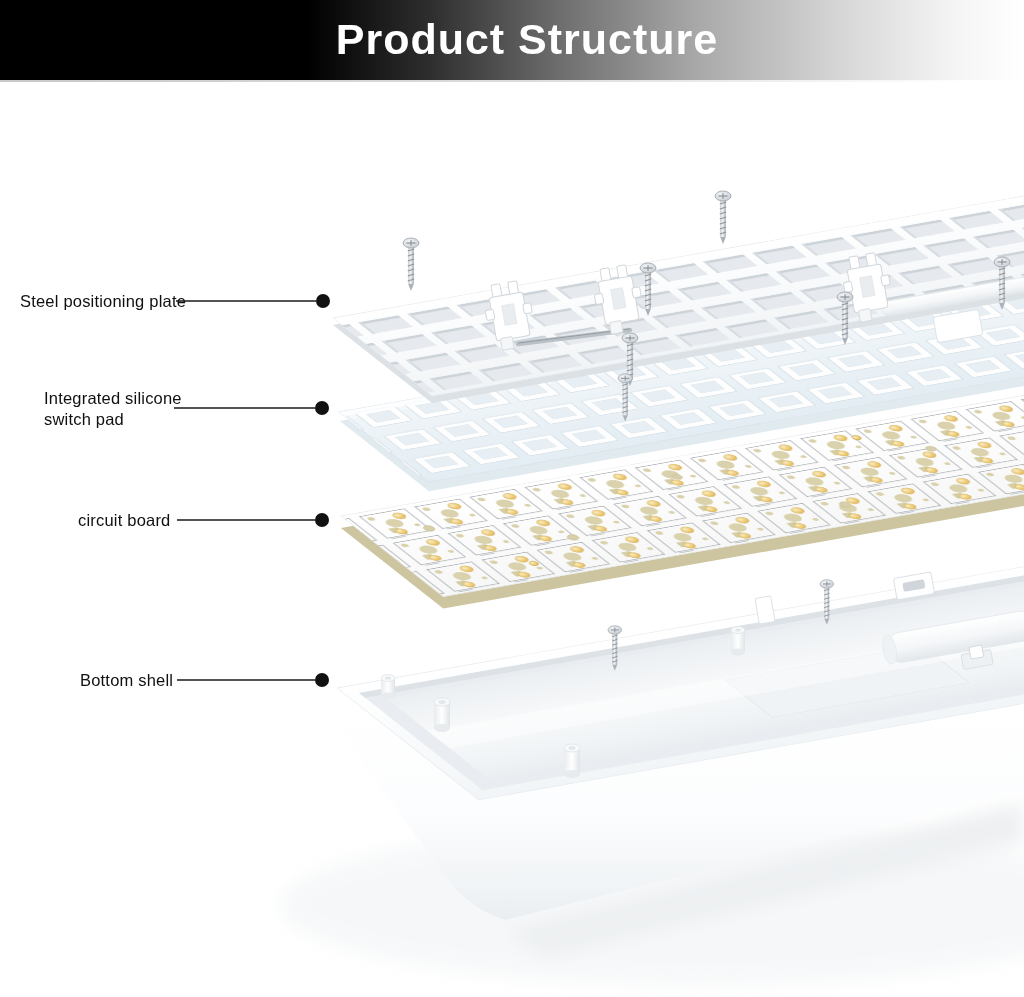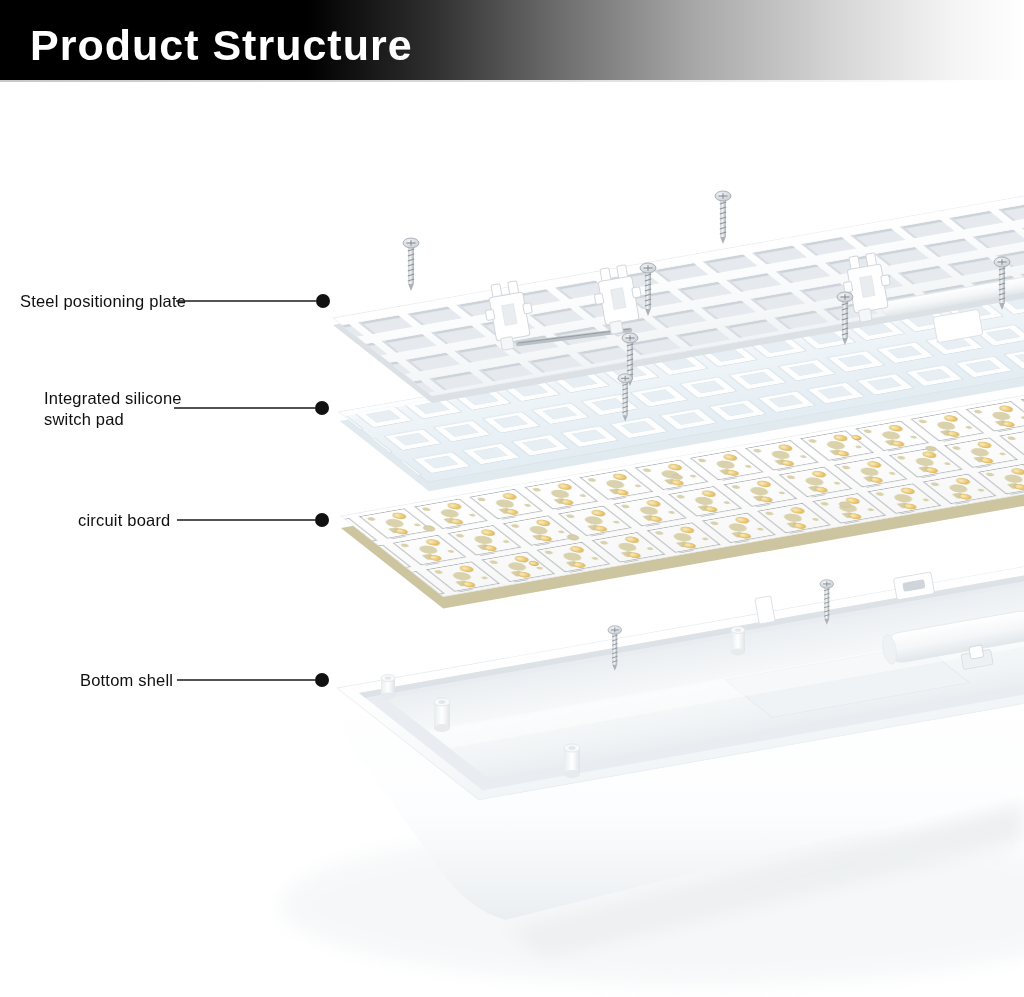--- a/index.html
+++ b/index.html
@@ -1,21 +1,21 @@
 <!DOCTYPE html>
 <html><head>
 <meta charset="utf-8">
 <style>
   html,body{margin:0;padding:0;background:#ffffff;}
   .stage{position:relative;width:1024px;height:997px;background:#ffffff;overflow:hidden;
          font-family:"Liberation Sans", sans-serif;}
   .banner{position:absolute;left:0;top:0;width:1024px;height:80px;
           background:linear-gradient(90deg,#000 0%,#000 30%,#2e2e2e 42%,#6f6f6f 55%,#a8a8a8 68%,#d6d6d6 82%,#f4f4f4 93%,#fff 100%);}
-  .banner h1{margin:0;padding:6px 0 0 30px;line-height:78px;font-size:43px;font-weight:bold;
-             letter-spacing:1px;color:#ffffff;white-space:nowrap;}
+  .banner h1{margin:0;padding:0 0 0 30px;line-height:78px;font-size:43px;font-weight:bold;
+             letter-spacing:1px;color:#ffffff;white-space:nowrap;text-align:center;}
   .banner-underline{position:absolute;left:0;top:80px;width:1024px;height:2px;
           background:linear-gradient(90deg,#c9c9c9 0%,#dedede 55%,rgba(255,255,255,0) 95%);}
   svg{position:absolute;left:0;top:80px;}
   text.lbl{font-family:"Liberation Sans", sans-serif;font-size:16.5px;fill:#101010;letter-spacing:.2px;}
 </style>
 </head>
 <body>
 
 <div class="stage">
 

